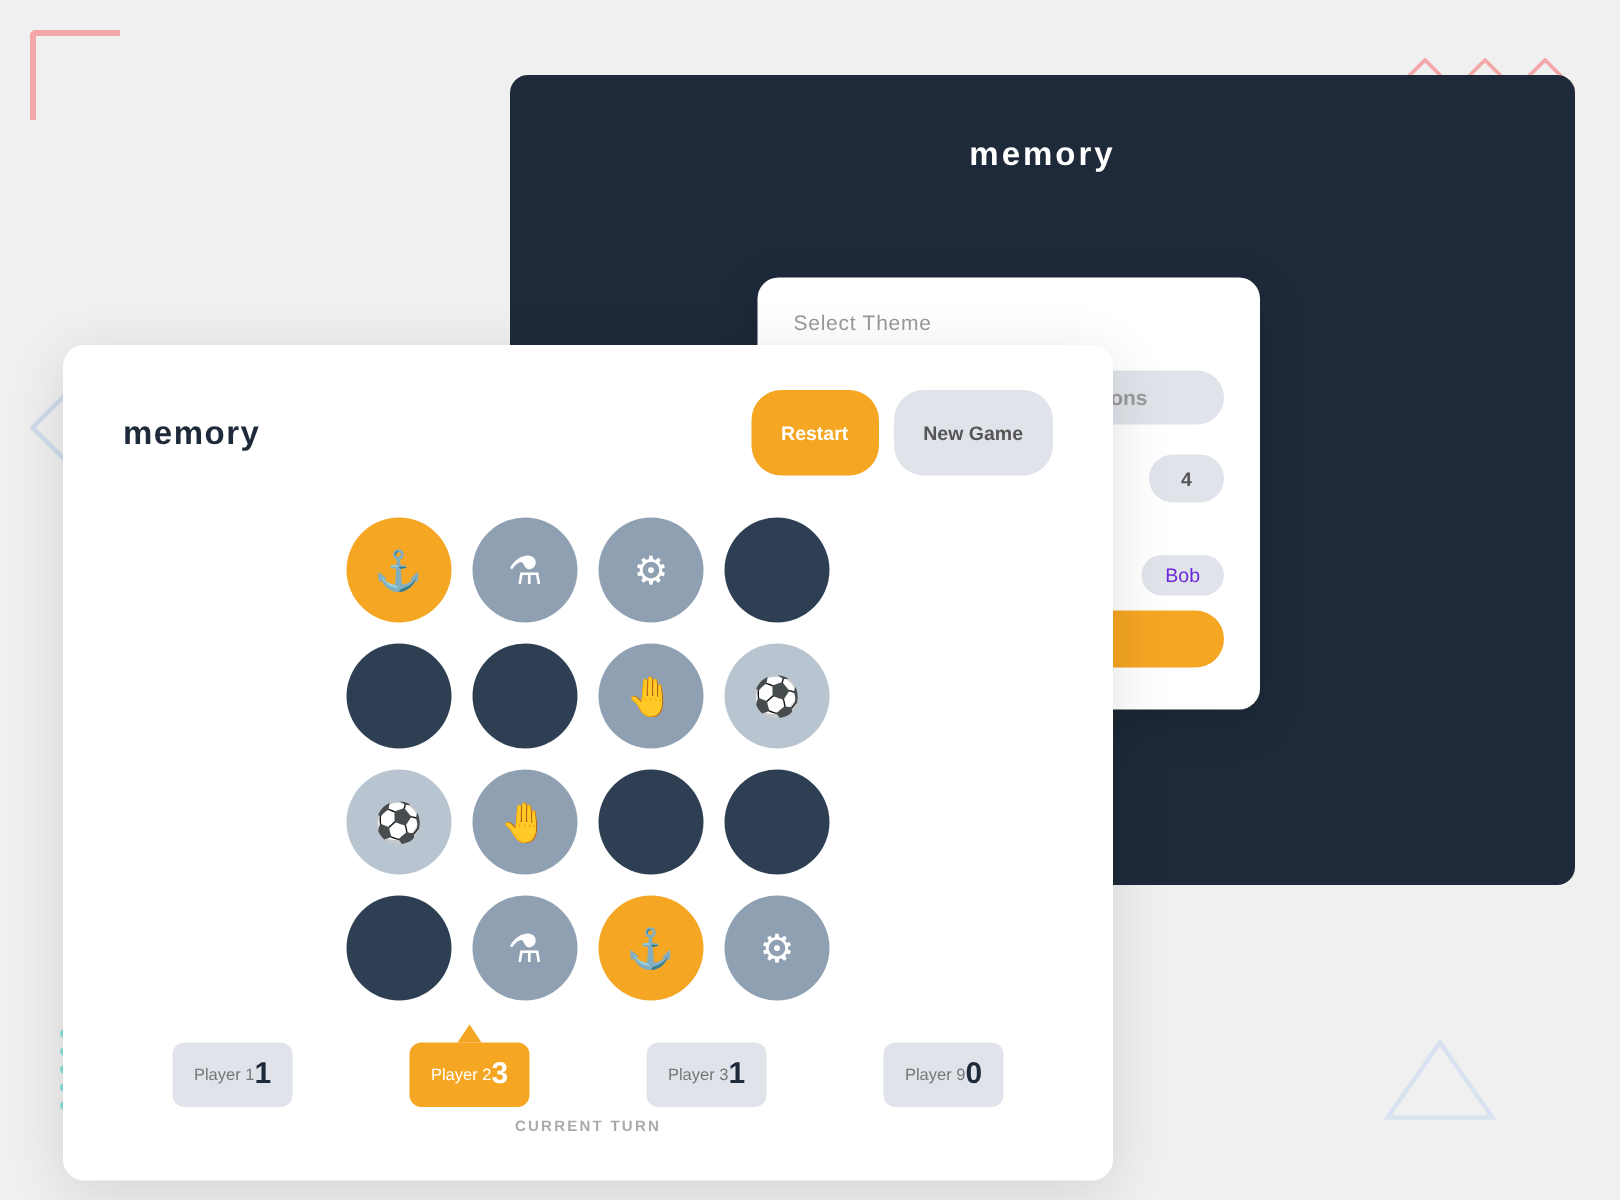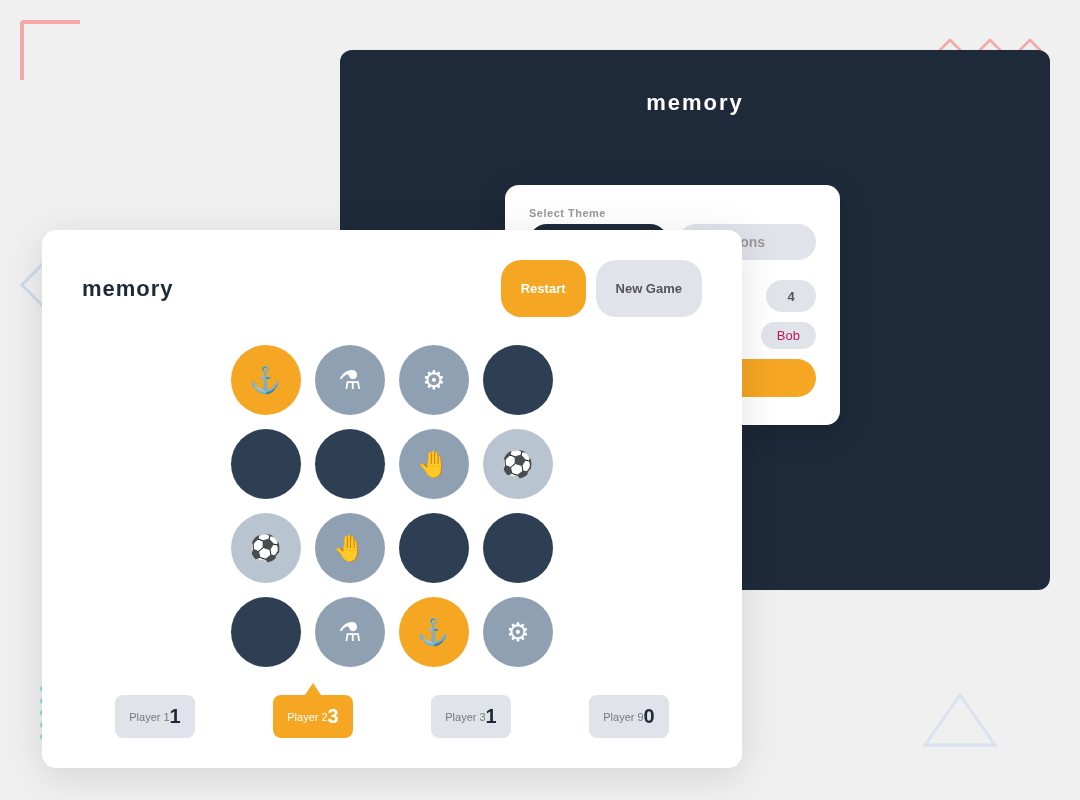--- a/index.html
+++ b/index.html
@@ -71,24 +71,24 @@
     .theme-modal {
       position: absolute;
       top: 185px; left: 505px;
       width: 335px;
       background: #ffffff;
       border-radius: 14px;
       padding: 22px 24px 28px;
       box-shadow: 0 8px 30px rgba(0,0,0,0.15);
     }
     .theme-modal-label {
-      font-size: 11px;
+      font-size: 14px;
       color: #999;
-      margin-bottom: 5px;
-      font-weight: 700;
+      margin-bottom: 24px;
+      font-weight: 400;
       letter-spacing: 0.5px;
     }
     .theme-buttons {
       display: flex;
       gap: 10px;
       margin-bottom: 20px;
     }
     .theme-btn {
       flex: 1;
       padding: 10px;
@@ -110,21 +110,21 @@
       background: #e0e4ea;
       border-radius: 20px;
       width: 50px; height: 32px;
       display: flex; align-items: center; justify-content: center;
       font-size: 13px; color: #555; font-weight: 600;
     }
     .modal-pill-label {
       background: #e0e4ea;
       border-radius: 20px;
       padding: 6px 16px;
-      font-size: 13px; color: #be185d;
+      font-size: 13px; color: #6d28d9; margin-top: 25px;
     }
     .modal-orange-bar {
       background: #f5a623;
       border-radius: 20px;
       width: 100%; height: 38px;
       margin-top: 8px;
     }
 
     
     .front-panel {
@@ -385,13 +385,14 @@
           <span class="player-score">1</span>
         </div>
       </div>
       <div style="flex: 1 1 0%; display: flex; flex-direction: column; align-items: center;">
         <div class="player-card">
           <span class="player-label">Player 9</span>
           <span class="player-score">0</span>
         </div>
       </div>
     </div>
+  <div class="current-turn-label">CURRENT TURN</div>
 </div>
 
 </body></html>

